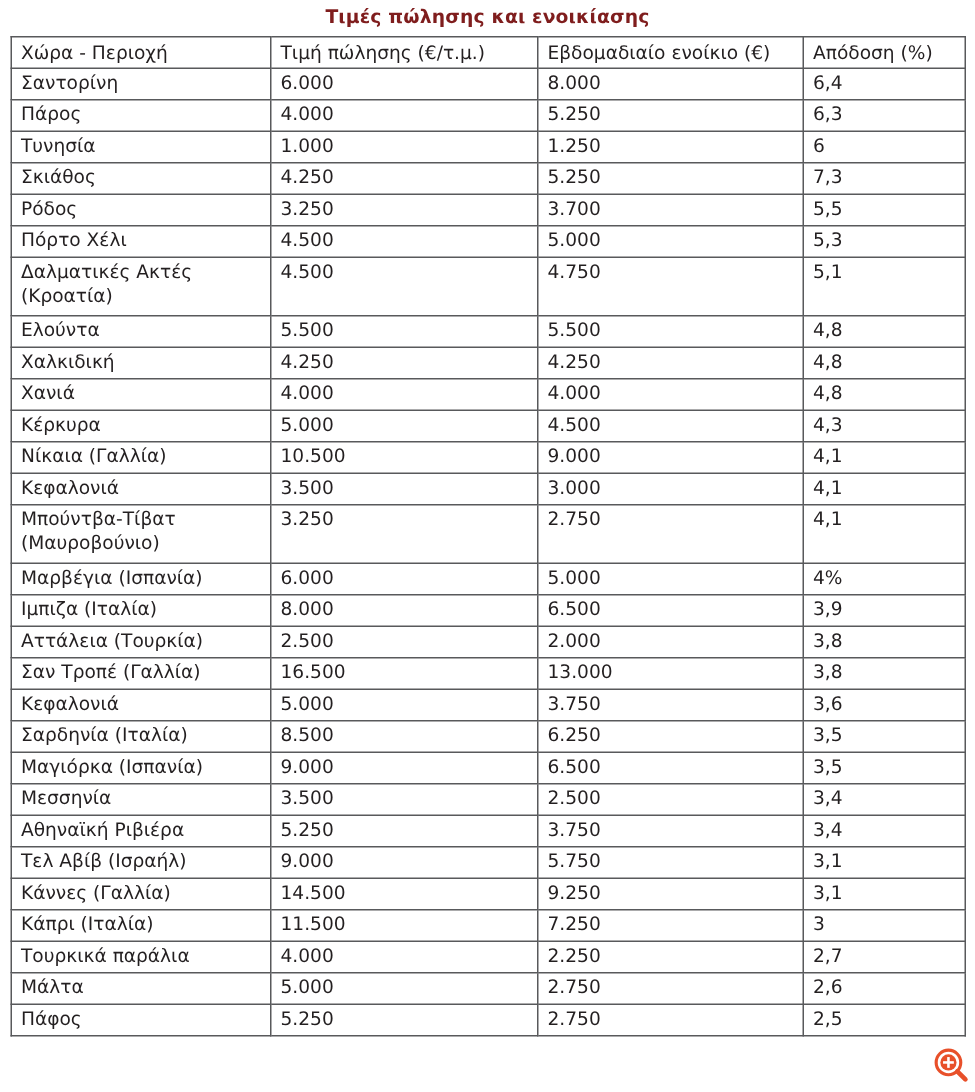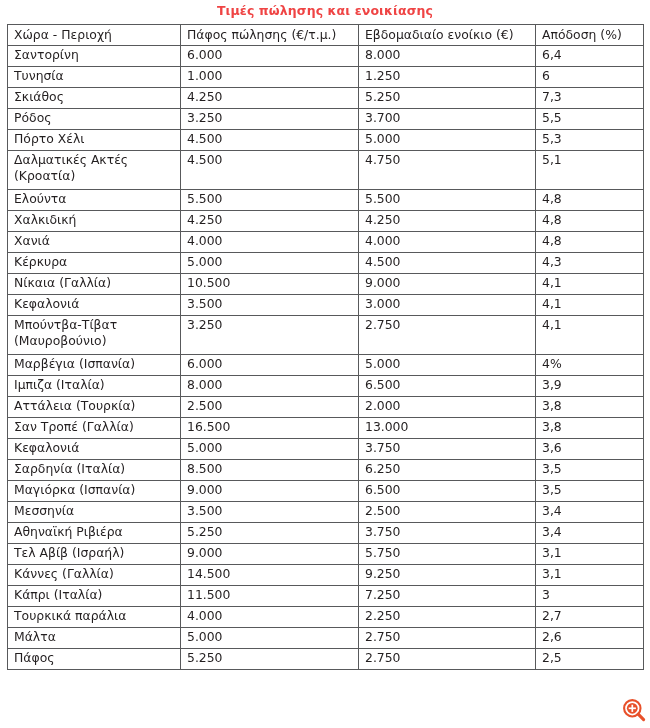--- a/index.html
+++ b/index.html
@@ -18,21 +18,21 @@
   .page {
     width: 650px;
     height: 728px;
     box-sizing: border-box;
     position: relative;
   }
   .chart-title {
     text-align: center;
     font-size: 12.5px;
     font-weight: bold;
-    color: #ef4444;
+    color: #7f1d1d;
     padding-top: 3px;
     padding-bottom: 6px;
     letter-spacing: 0.1px;
   }
   table.data-table {
     border-collapse: collapse;
     width: 636px;
     margin: 0 7px;
     table-layout: fixed;
     font-size: 12.4px;
@@ -86,31 +86,37 @@
   <table class="data-table">
     <colgroup>
       <col class="c1">
         <col class="c2">
         <col class="c3">
         <col class="c4">
     </colgroup>
     <thead>
       <tr>
         <th>Χώρα - Περιοχή</th>
-        <th>Πάφος πώλησης (€/τ.μ.)</th>
+        <th>Τιμή πώλησης (€/τ.μ.)</th>
         <th>Εβδομαδιαίο ενοίκιο  (€)</th>
         <th>Απόδοση (%)</th>
       </tr>
     </thead>
     <tbody>
         <tr>
           <td>Σαντορίνη</td>
           <td>6.000</td>
           <td>8.000</td>
           <td>6,4</td>
+        </tr>
+        <tr>
+          <td>Πάρος</td>
+          <td>4.000</td>
+          <td>5.250</td>
+          <td>6,3</td>
         </tr>
         <tr>
           <td>Τυνησία</td>
           <td>1.000</td>
           <td>1.250</td>
           <td>6</td>
         </tr>
         <tr>
           <td>Σκιάθος</td>
           <td>4.250</td>

